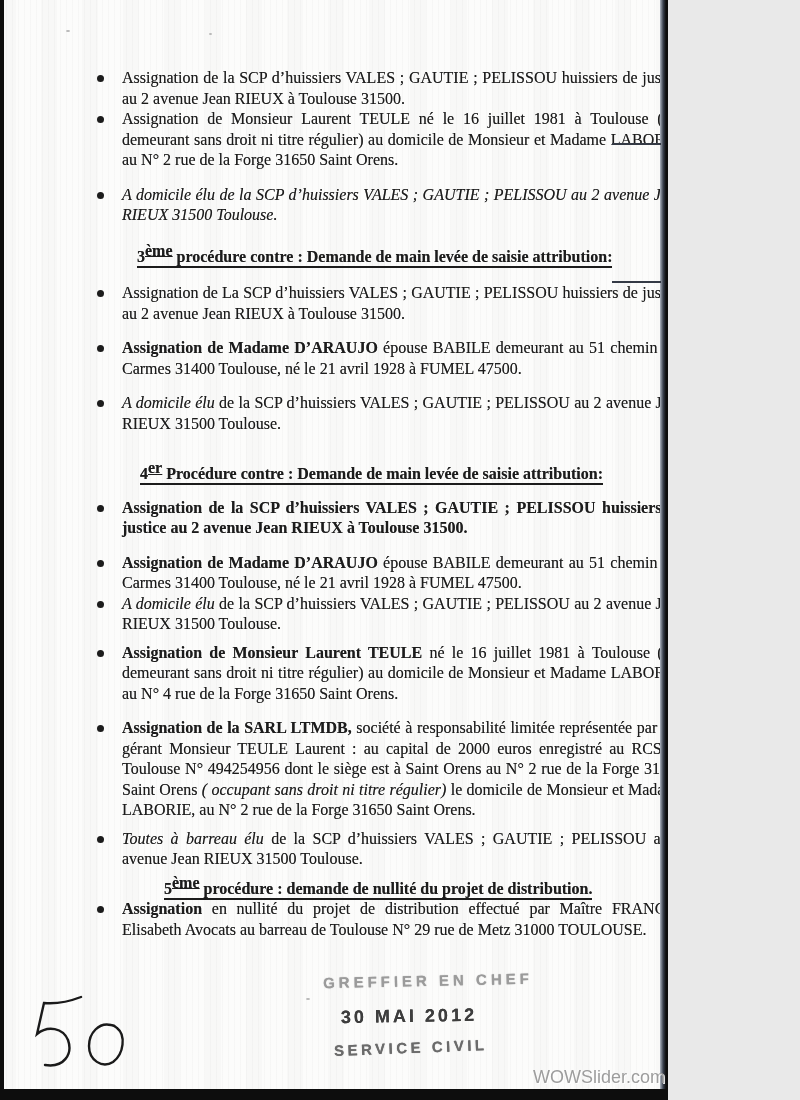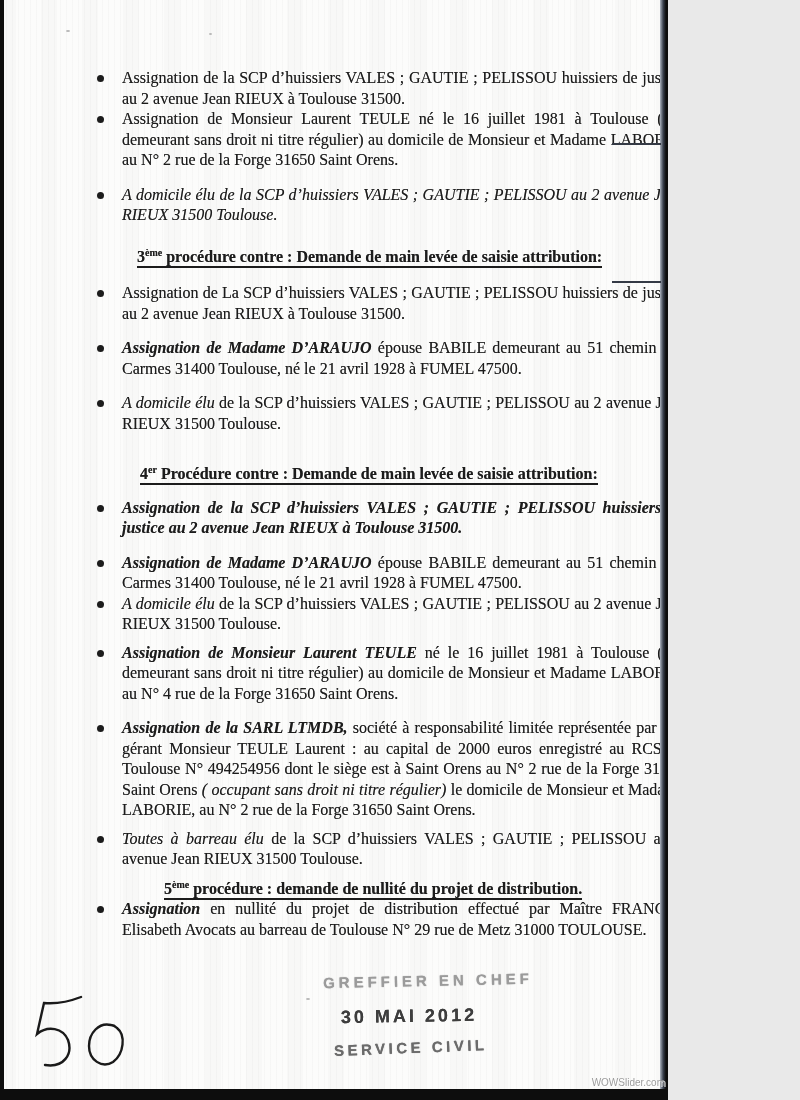--- a/index.html
+++ b/index.html
@@ -29,47 +29,47 @@
     position:absolute;left:122px;top:68px;width:562px;
     font-size:16px;line-height:20.5px;text-align:justify;
     text-shadow:0 0 .4px rgba(20,20,20,.55);
   }
   .bullet{position:relative;}
   .bullet .dot{position:absolute;left:-25px;top:7px;width:7px;height:7px;border-radius:50%;background:var(--ink,#1c1c1c);}
   .sp0{margin-top:0;}
   .spS{margin-top:8px;}
   .spL{margin-top:14px;}
   .seg-r{font-weight:normal;font-style:normal;}
-  .seg-b{font-weight:bold;font-style:italic;}
+  .seg-b{font-weight:bold;}
   .seg-bi{font-weight:normal;font-style:italic;}
 
   .heading{font-weight:bold;text-align:left;}
   .heading .heading-text{border-bottom:2px solid var(--ink,#1c1c1c);padding-bottom:1px;}
-  .heading sup{font-size:10px;line-height:0;}
+  .heading sup{font-size:16px;line-height:0;text-decoration:underline;}
   .h3{margin:21px 0 16px 15px;}
   .h4{margin:30px 0 13px 18px;}
   .h5{margin:9px 0 0 42px;}
 
   
   .stamp{position:absolute;font-family:"Liberation Sans",sans-serif;white-space:nowrap;}
   .stamp-greffier{left:323px;top:972px;font-size:15px;font-weight:600;letter-spacing:4px;
     color:var(--stamp_light,#9b9b9b);transform:rotate(-1.2deg);text-shadow:0 0 1px var(--stamp_light,#9b9b9b);}
   .stamp-date{left:341px;top:1006px;font-size:18px;font-weight:700;letter-spacing:3px;
     color:var(--stamp_dark,#3e3e3e);transform:rotate(-1deg);text-shadow:0 0 .5px var(--stamp_dark,#3e3e3e);}
   .stamp-service{left:334px;top:1039px;font-size:15px;font-weight:600;letter-spacing:3.5px;
     color:var(--stamp_mid,#6b6b6b);transform:rotate(-2.2deg);text-shadow:0 0 .7px var(--stamp_mid,#6b6b6b);}
 
   .page-number{position:absolute;left:664px;top:1021px;font-size:15px;font-weight:bold;}
 
   .handwriting{position:absolute;left:24px;top:990px;width:120px;height:88px;}
   .handwriting path{fill:none;stroke:#1a1a1a;stroke-width:2.4;stroke-linecap:round;}
 
   .watermark{
     position:absolute;right:3px;bottom:12px;
-    font-family:"Liberation Sans",sans-serif;font-size:10px;
+    font-family:"Liberation Sans",sans-serif;font-size:18px;
     color:#9d9d9d;text-shadow:1px 1px 0 #ffffff;
   }
 </style>
 </head>
 <body>
 
 <div class="page">
 
   <div class="speck" style="left:66px;top:30px;width:4px;height:2px;"></div>
   <div class="speck" style="left:209px;top:33px;width:3px;height:2px;"></div>

